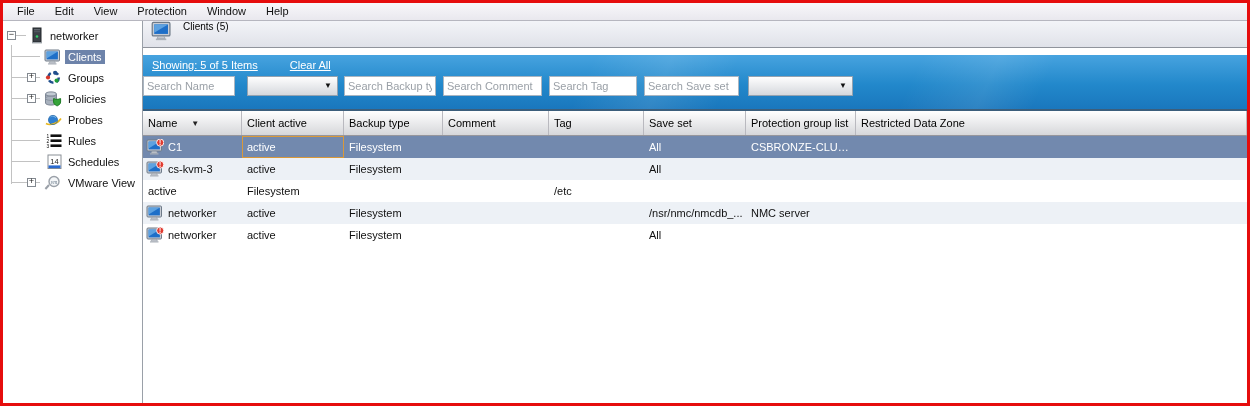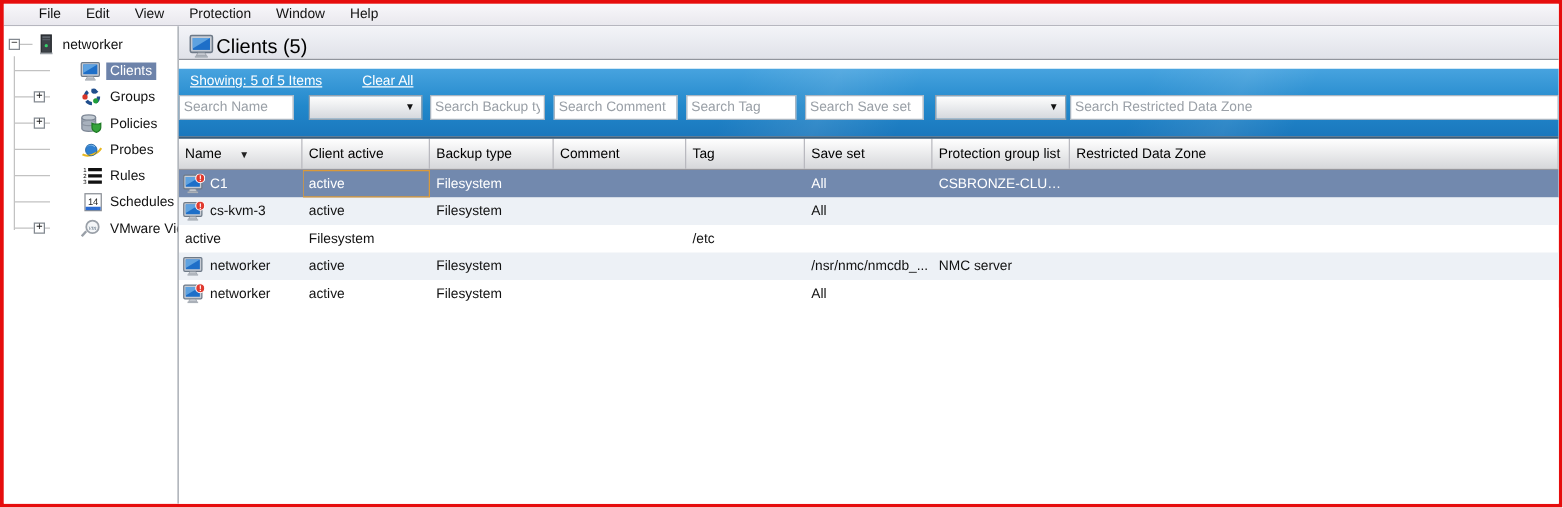--- a/index.html
+++ b/index.html
@@ -12,48 +12,48 @@
   }
   *{box-sizing:border-box;}
   body{margin:0;background:#fff;}
   .window{
     width:1250px;height:406px;border:3px solid var(--annot-red);
     background:#fff;display:flex;flex-direction:column;overflow:hidden;
     font-family:"Liberation Sans",sans-serif;font-size:11px;color:#111;
   }
   
   .menu-bar{flex:0 0 18px;background:linear-gradient(#f8f7fa,#e9e8ee);
-    border-bottom:1px solid #b6b6bf;display:flex;align-items:center;padding-left:18px;}
+    border-bottom:1px solid #b6b6bf;display:flex;align-items:center;padding-left:4px;}
   .menu-item{padding:1px 10px 2px;cursor:default;}
   
   .app-body{flex:1;display:flex;min-height:0;}
   .tree-panel{flex:0 0 140px;border-right:1px solid #9aa0a8;background:#fff;
     position:relative;padding-top:4px;overflow:hidden;}
   .tree-trunk{position:absolute;left:8px;top:24px;height:139px;width:0;
     border-left:1px solid #c2c2c2;}
   .tree-row{position:relative;height:21px;display:flex;align-items:center;cursor:default;}
   .tree-row.lvl0{padding-left:22px;}
-  .tree-row.lvl1{padding-left:60px;}
+  .tree-row.lvl1{padding-left:40px;}
   .tree-row.lvl1 .stub{position:absolute;left:9px;top:10px;width:28px;height:0;
     border-top:1px solid #c2c2c2;}
   .tree-row.lvl0 .stub{position:absolute;left:13px;top:10px;width:10px;height:0;
     border-top:1px solid #c2c2c2;}
   .expbox{position:absolute;width:9px;height:9px;background:#fff;border:1px solid #838990;
     top:50%;margin-top:-5px;text-align:center;line-height:7px;font-size:9px;
     font-family:"Liberation Mono",monospace;color:#222;z-index:2;}
   .tree-row.lvl0 .expbox{left:4px;}
   .tree-row.lvl1 .expbox{left:24px;}
   .ticon{display:inline-flex;width:19px;justify-content:flex-end;margin-right:3px;flex:none;}
   .tlabel{padding:1px 3px;white-space:nowrap;}
   .tlabel.sel{background:var(--tree-sel);color:#fff;}
   
   .main{flex:1;display:flex;flex-direction:column;min-width:0;background:#fff;}
   .title-bar{flex:0 0 27px;background:linear-gradient(#f3f4f8,#e0e2e9);
-    border-bottom:1px solid #90949c;display:flex;align-items:flex-end;
-    padding-left:8px;font-size:16px;color:#000;}
+    border-bottom:1px solid #90949c;display:flex;align-items:flex-start;
+    padding-left:8px;gap:10px;font-size:10px;color:#000;}
   .gap7{flex:0 0 7px;background:#fff;}
   .filter-panel{flex:0 0 56px;position:relative;
     background-image:
       linear-gradient(115deg,transparent 40%,rgba(255,255,255,.10) 47%,transparent 53%,transparent 69%,rgba(255,255,255,.09) 76%,transparent 81%),
       linear-gradient(var(--blue-top),#2288cb 55%,var(--blue-bottom));
     border-bottom:2px solid #3c5e7b;overflow:hidden;}
   .filter-links{height:20px;display:flex;align-items:center;padding-left:9px;gap:32px;}
   .flink{color:#fff;text-decoration:underline;cursor:pointer;white-space:nowrap;}
   .cols{display:grid;grid-template-columns:99px 102px 99px 106px 95px 102px 110px minmax(0,1fr);}
   .filter-fields{height:26px;padding-top:1px;}
@@ -242,21 +242,20 @@
             <div class="ffield"><input type="text" placeholder="Search Backup type" style=""></div>
             <div class="ffield"><input type="text" placeholder="Search Comment" style=""></div>
             <div class="ffield"><input type="text" placeholder="Search Tag" style=""></div>
             <div class="ffield"><input type="text" placeholder="Search Save set" style=""></div>
             <div class="ffield">
               <div class="combo narrow">
                 <span class="val"></span>
                 <span class="arrow">▼</span>
               </div>
             </div>
-            <div class="ffield last"><input type="text" placeholder="Search Restricted Data Zone" style=""></div>
           </div>
       </div>
 
       <div class="cols header-row" id="col-headers">
           <div class="hcell">
             <span>Name</span>
             <span class="sort">▼</span>
           </div>
           <div class="hcell">
             <span>Client active</span>

